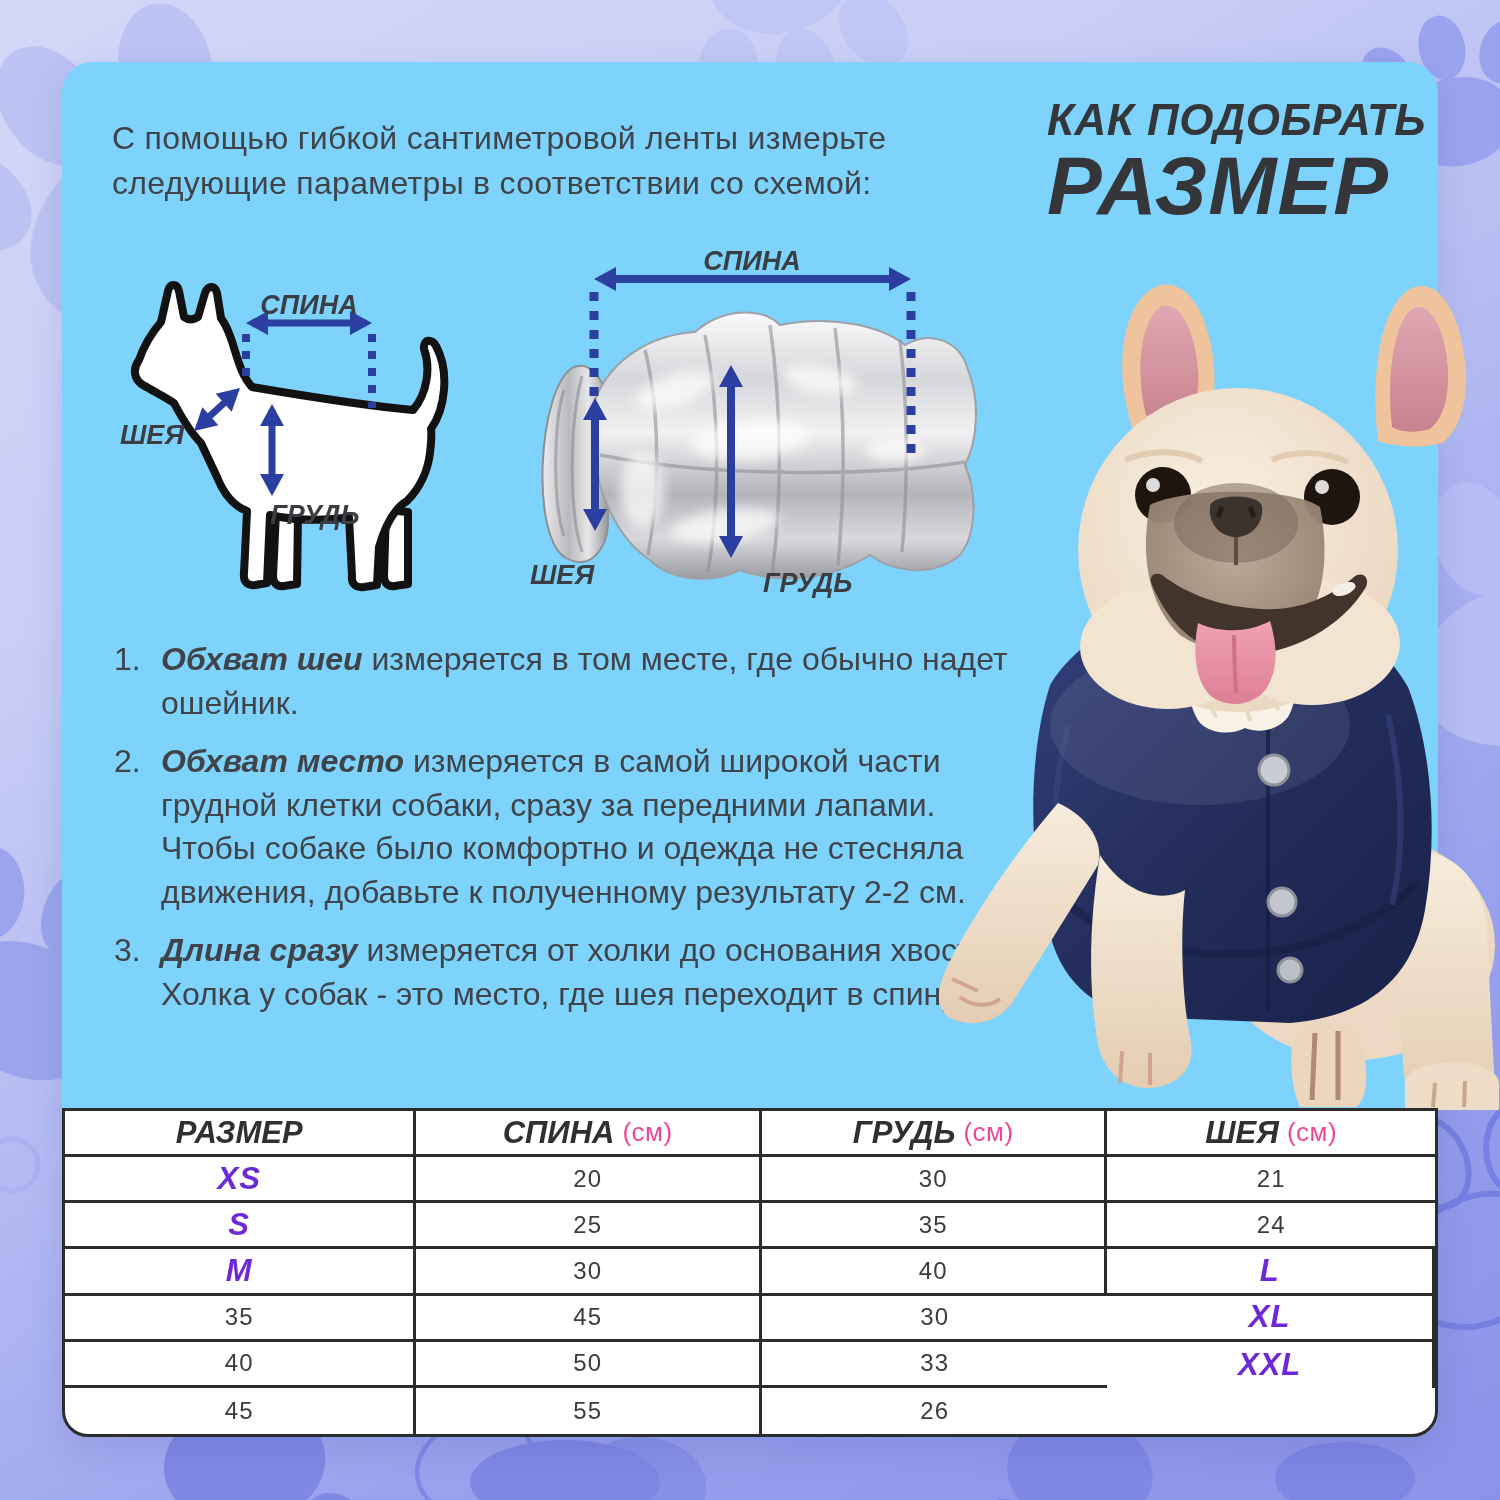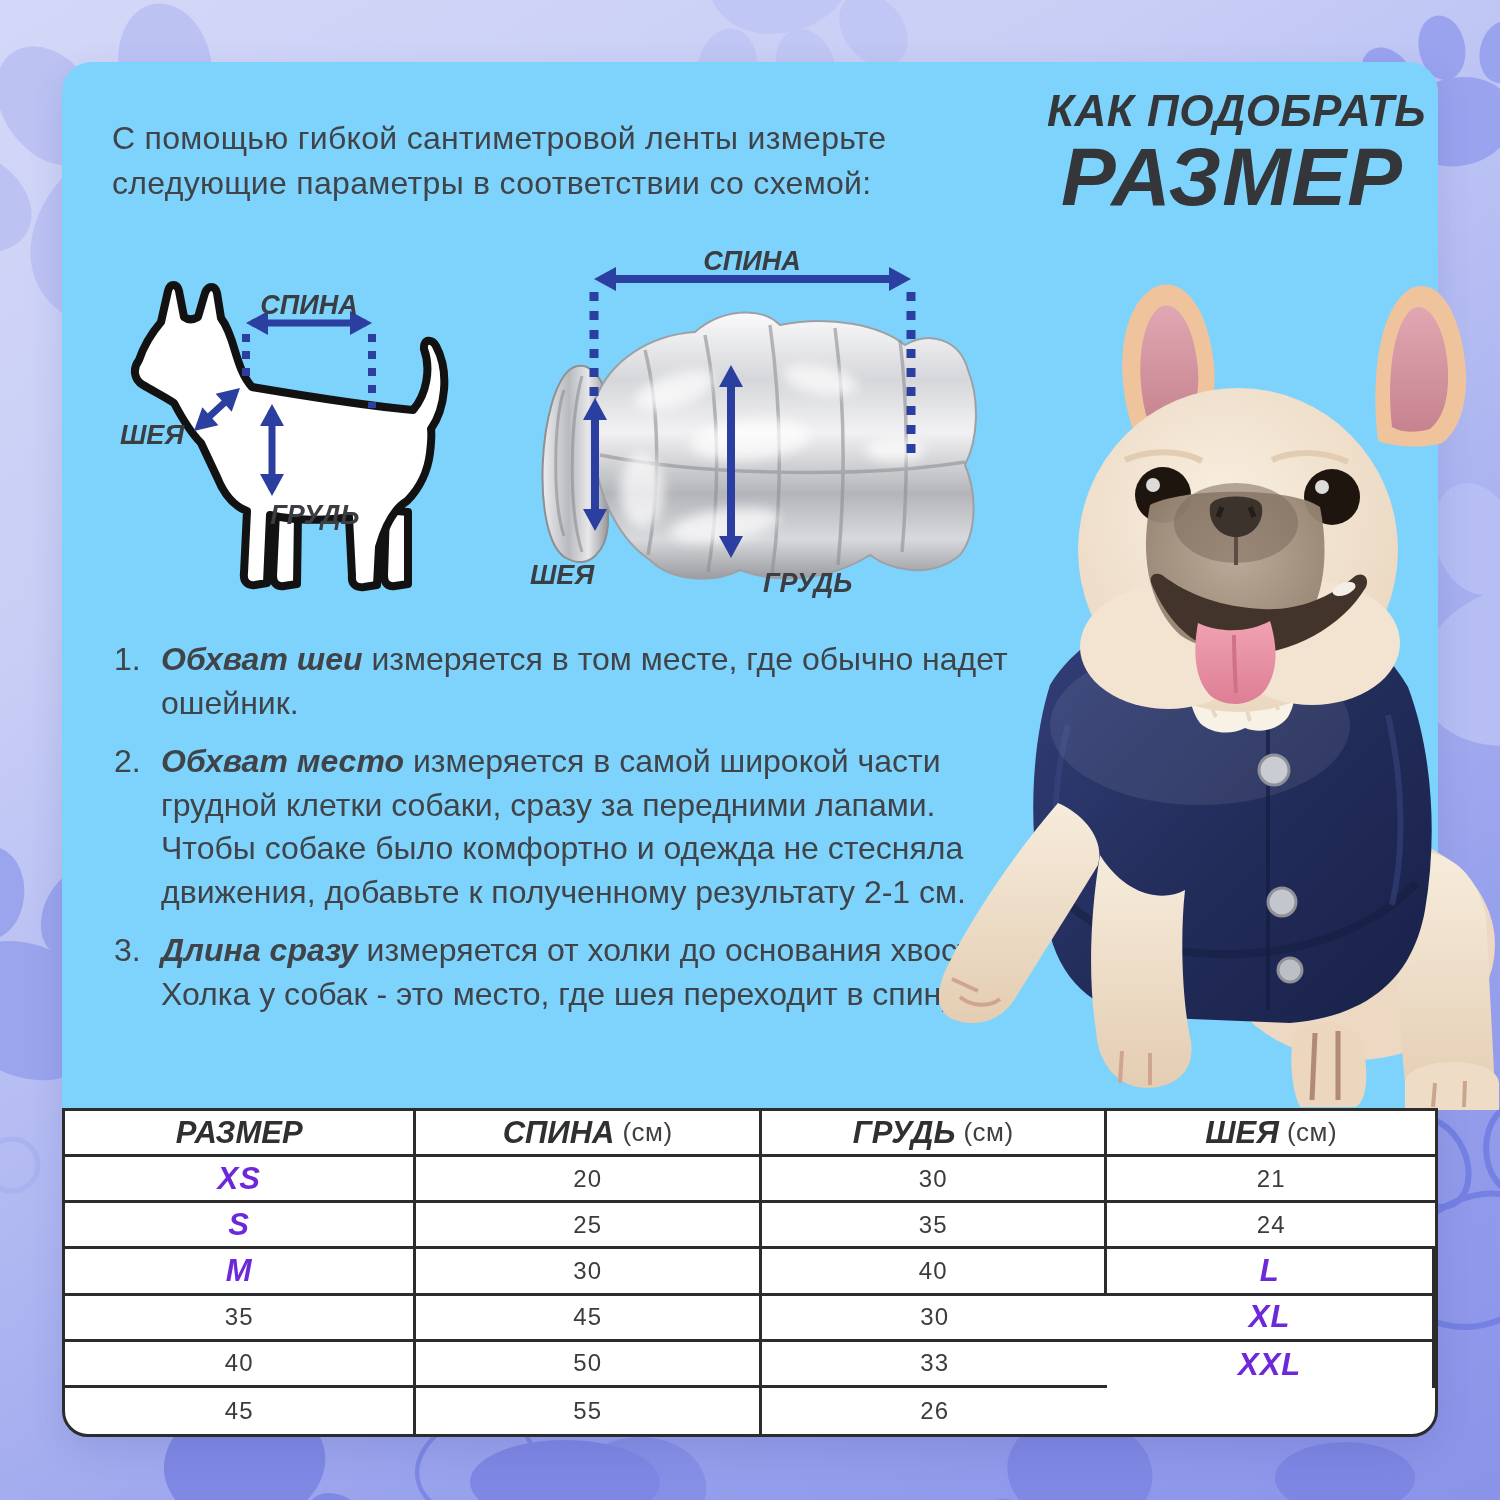--- a/index.html
+++ b/index.html
@@ -8,21 +8,21 @@
     font-family:"Liberation Sans","DejaVu Sans",sans-serif;
     background:linear-gradient(150deg,#d3d8f8 0%,#c8cef5 28%,#b1b9f2 52%,#98a1ec 74%,#8a93e8 100%);
   }
   .bg-decor{position:absolute;inset:0;z-index:0}
   .card{
     position:absolute;left:62px;top:62px;width:1376px;height:1375px;
     background:#7dd3fc;border-radius:30px;z-index:1;
     box-shadow:0 12px 34px rgba(57,66,148,.16);
   }
   .intro{position:absolute;left:50px;top:54px;width:905px;font-size:32px;line-height:1.40;color:#404348;letter-spacing:.3px}
-  .heading{position:absolute;left:985px;top:24px;width:370px;text-align:center;color:#353639;font-style:italic;font-weight:800}
+  .heading{position:absolute;left:985px;top:33px;width:370px;color:#353639;font-style:italic;font-weight:800}
   .heading .l1{font-size:44px;letter-spacing:.5px;white-space:nowrap}
   .heading .l2{font-size:82px;line-height:1.0;letter-spacing:1px}
   .diagram-dog{position:absolute;left:38px;top:198px}
   .diagram-jacket{position:absolute;left:448px;top:178px}
   .instructions{position:absolute;left:52px;top:576px;width:910px;font-size:32px;line-height:1.36;color:#404348}
   .item{display:flex;margin-bottom:15px}
   .item .num{width:47px;flex:none}
   .item .bold{font-weight:bold;font-style:italic}
   .photo{position:absolute;left:900px;top:255px;z-index:2;pointer-events:none}
   .size-table{
@@ -33,21 +33,21 @@
     overflow:hidden;background:#fff;
   }
   .tcell{
     display:flex;align-items:center;justify-content:center;
     border-right:3px solid #2c2c2c;border-bottom:3px solid #2c2c2c;
     box-sizing:border-box;font-size:31px;color:#3c3c3e;
   }
   .tcell.lastcol{border-right:none}
   .tcell.lastrow{border-bottom:none}
   .th{font-weight:800;font-style:italic;color:#303030}
-  .th .unit{font-weight:400;font-style:normal;font-size:26px;margin-left:8px;color:#404040;letter-spacing:.5px}
+  .th .unit{font-weight:400;font-style:normal;font-size:26px;margin-left:8px;color:#ec4899;letter-spacing:.5px}
   .th .unit:empty{display:none}
   .size{font-weight:800;font-style:italic;color:#6d28d9;letter-spacing:1px}
   .val{font-size:24px;letter-spacing:1px}
   svg text.mlabel{font-weight:800;font-style:italic;font-size:27px;fill:#3a3d42;font-family:"Liberation Sans","DejaVu Sans",sans-serif}
 </style>
 </head>
 <body>
 
 <svg class="bg-decor" width="1500" height="1500" viewBox="0 0 1500 1500">
   <defs>
@@ -196,21 +196,21 @@
     <text class="mlabel" x="253" y="352" text-anchor="start">ГРУДЬ</text>
   </svg>
 
   <div class="instructions">
     <div class="item">
       <span class="num">1.</span>
       <span><span class="bold">Обхват шеи</span><span> измеряется в том месте, где обычно надет ошейник.</span></span>
     </div>
     <div class="item">
       <span class="num">2.</span>
-      <span><span class="bold">Обхват место</span><span> измеряется в самой широкой части грудной клетки собаки, сразу за передними лапами. Чтобы собаке было комфортно и одежда не стесняла движения, добавьте к полученному результату 2-1 см.</span></span>
+      <span><span class="bold">Обхват место</span><span> измеряется в самой широкой части грудной клетки собаки, сразу за передними лапами. Чтобы собаке было комфортно и одежда не стесняла движения, добавьте к полученному результату 2-2 см.</span></span>
     </div>
     <div class="item">
       <span class="num">3.</span>
       <span><span class="bold">Длина сразу</span><span> измеряется от холки до основания хвоста. Холка у собак - это место, где шея переходит в спину.</span></span>
     </div>
   </div>
 </div>
 
 <svg class="photo" width="600" height="855" viewBox="0 0 600 855">
   <defs>

